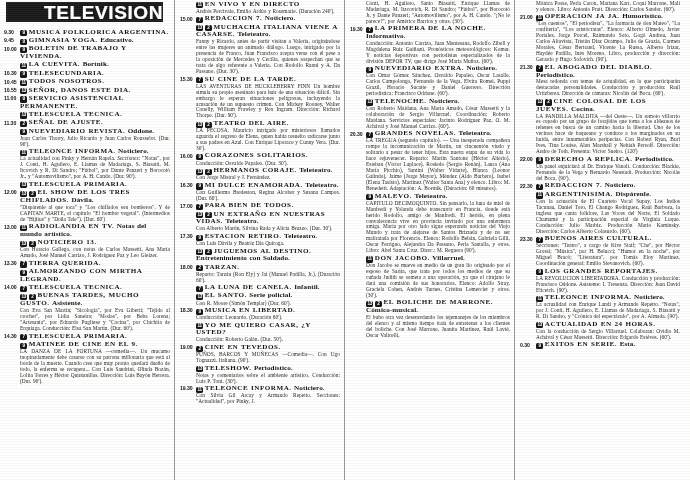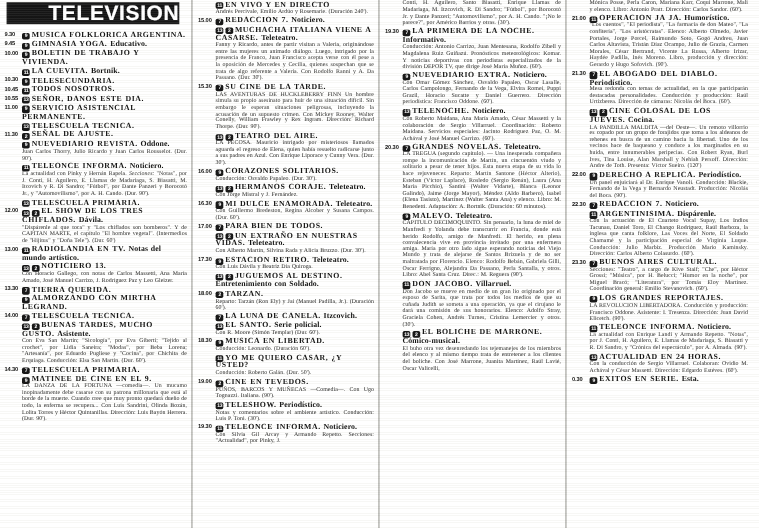--- a/index.html
+++ b/index.html
@@ -378,21 +378,21 @@
           <div class="entry">
             <div class="time">18.00</div>
             <div class="body">
               <div class="titleline"><span class="ch">2</span><span class="prog">TARZAN.</span></div>
               <div class="desc">Reparto: Tarzán (Ron Ely) y Jai (Manuel Padilla, Jr.). (Duración 60').</div>
             </div>
           </div>
           <div class="entry">
             <div class="time"></div>
             <div class="body">
-              <div class="titleline"><span class="ch">7</span><span class="prog">LA LUNA DE CANELA.</span> <span class="kind"> Itzcovich.</span></div>
+              <div class="titleline"><span class="ch">7</span><span class="prog">LA LUNA DE CANELA.</span> <span class="kind"> Infantil.</span></div>
             </div>
           </div>
           <div class="entry">
             <div class="time"></div>
             <div class="body">
               <div class="titleline"><span class="ch">13</span><span class="prog">EL SANTO.</span> <span class="kind"> Serie policial.</span></div>
               <div class="desc">Con R. Moore (Simón Templar) (Dur. 60').</div>
             </div>
           </div>
           <div class="entry">

